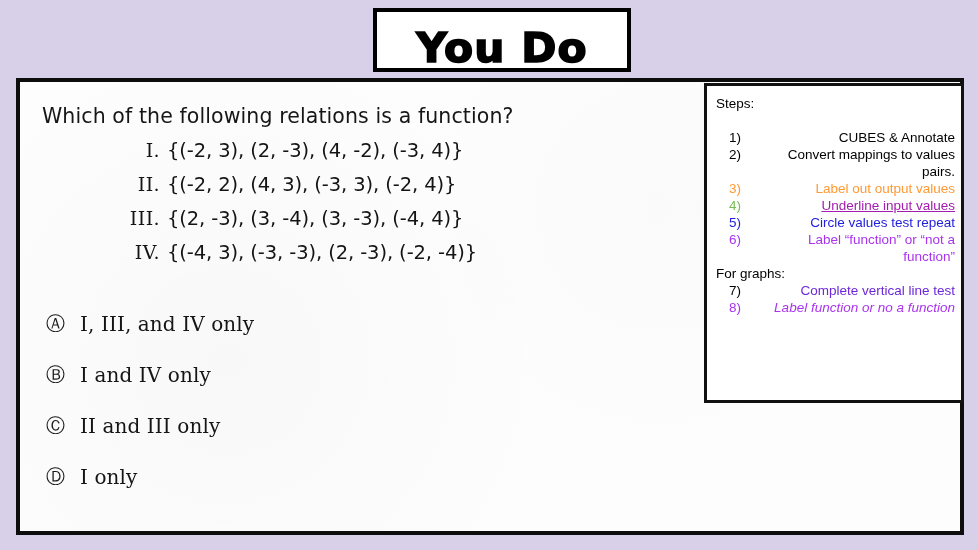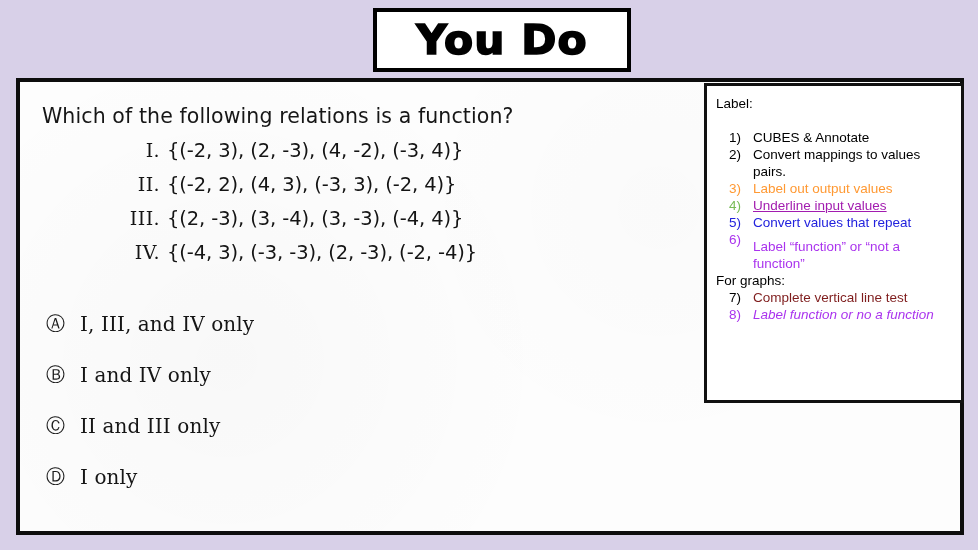--- a/index.html
+++ b/index.html
@@ -20,21 +20,21 @@
   .title-box {
     position: absolute;
     left: 373px;
     top: 8px;
     width: 258px;
     height: 64px;
     background: #ffffff;
     border: 4px solid #000000;
     box-sizing: border-box;
     display: flex;
-    align-items: center;
+    align-items: flex-end;
     justify-content: center;
   }
   .title-text {
     font-family: "DejaVu Sans", sans-serif;
     font-weight: 700;
     font-size: 40px;
     line-height: 40px;
     letter-spacing: 1px;
     color: #000000;
     -webkit-text-stroke: 1.6px #000000;
@@ -175,20 +175,21 @@
     line-height: 17px;
   }
   .step-num {
     width: 38px;
     flex: 0 0 38px;
     padding-left: 14px;
     box-sizing: border-box;
   }
   .step-text {
     flex: 1 1 auto;
+    text-align: right;
   }
 </style>
 </head>
 <body style="background: rgb(216, 208, 232);">
 
 <div class="title-box">
   <span class="title-text">You Do</span>
 </div>
 
 <div class="worksheet-panel">
@@ -232,21 +233,21 @@
       <div class="choice-row">
         <span class="choice-bullet">Ⓓ</span>
         <span class="choice-label">I only</span>
       </div>
     </div>
 
   </div>
 
   <div class="steps-box">
 
-    <div class="steps-heading">Label:</div>
+    <div class="steps-heading">Steps:</div>
 
     <div class="step-row">
       <span class="step-num">1)</span>
       <span class="step-text">CUBES &amp; Annotate</span>
     </div>
     <div class="step-row">
       <span class="step-num">2)</span>
       <span class="step-text">Convert mappings to values pairs.</span>
     </div>
 
@@ -254,32 +255,32 @@
     <div class="step-row">
       <span class="step-num" style="color: rgb(255, 153, 51);">3)</span>
       <span class="step-text" style="color: rgb(255, 153, 51);">Label out output values</span>
     </div>
     <div class="step-row">
       <span class="step-num" style="color: rgb(119, 187, 85);">4)</span>
       <span class="step-text" style="color: #a21caf; text-decoration: underline;">Underline input values</span>
     </div>
     <div class="step-row">
       <span class="step-num" style="color: rgb(34, 34, 221);">5)</span>
-      <span class="step-text" style="color: rgb(34, 34, 221);">Convert values that repeat</span>
+      <span class="step-text" style="color: rgb(34, 34, 221);">Circle values test repeat</span>
     </div>
     <div class="step-row">
       <span class="step-num" style="color: rgb(170, 51, 238);">6)</span>
-      <span class="step-text" style="color: rgb(170, 51, 238); margin-top: 7px;">Label “function” or “not a function”</span>
+      <span class="step-text" style="color: rgb(170, 51, 238);">Label “function” or “not a function”</span>
     </div>
 
     <div class="steps-group-heading">For graphs:</div>
 
     <div class="step-row">
       <span class="step-num" style="color: rgb(0, 0, 0);">7)</span>
-      <span class="step-text" style="color: #7f1d1d;">Complete vertical line test</span>
+      <span class="step-text" style="color: #6d28d9;">Complete vertical line test</span>
     </div>
     <div class="step-row">
       <span class="step-num" style="color: rgb(170, 51, 238);">8)</span>
       <span class="step-text" style="color: rgb(170, 51, 238); font-style: italic;">Label function or no a function</span>
     </div>
 
   </div>
 
 </div>
 

